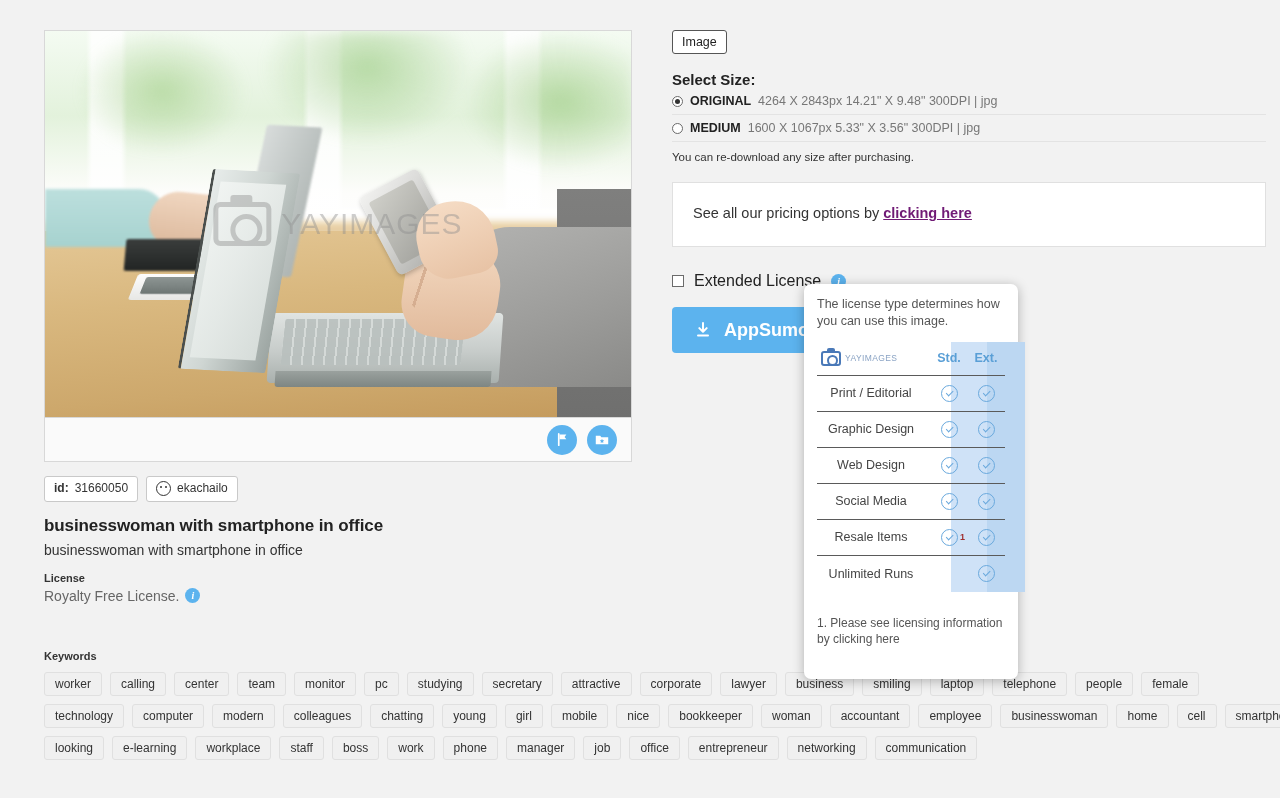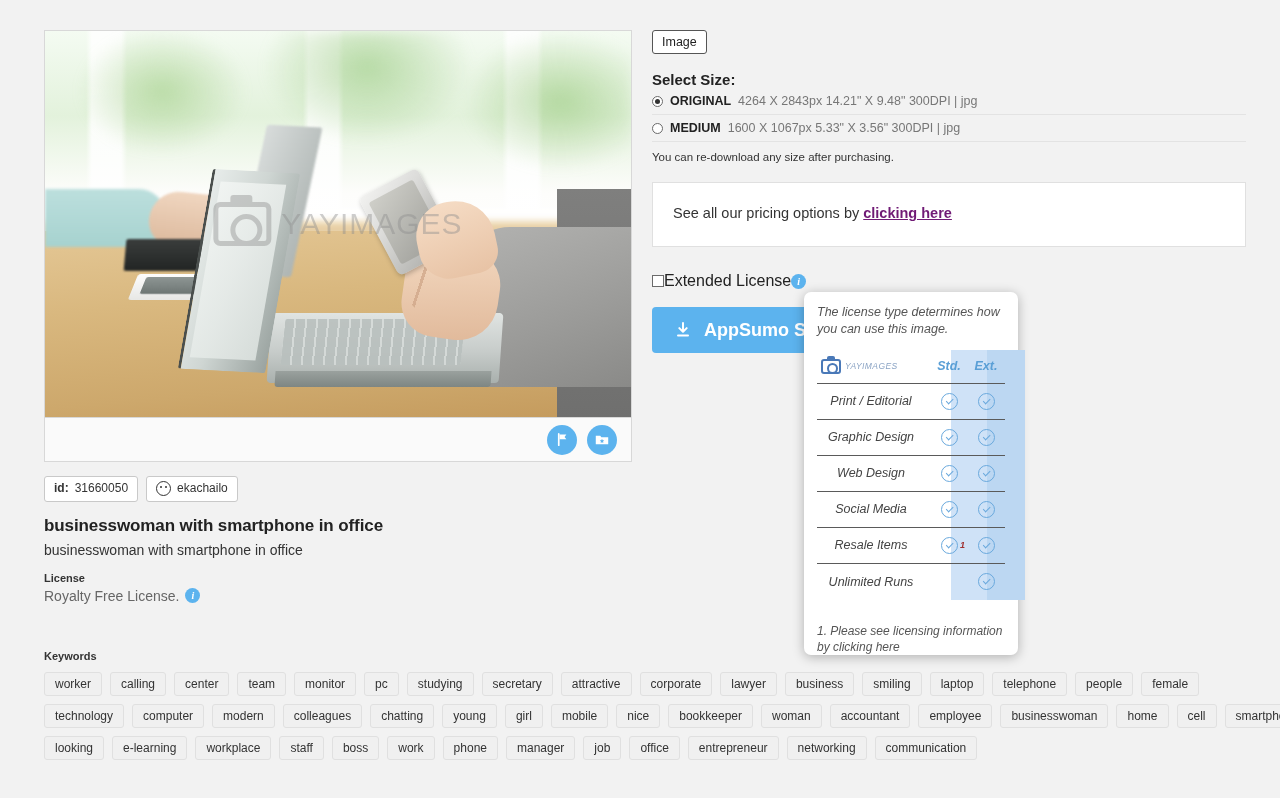--- a/index.html
+++ b/index.html
@@ -220,21 +220,21 @@
   #keywords-section { position:absolute; left:44px; top:650px; width:1200px; }
   .kw-label { font-size:11px; font-weight:bold; color:#333; }
   .kw-rows { margin-top:10px; }
   .kw-row { display:flex; gap:8px; margin-bottom:8px; }
   .kw {
     background:#f0f0f0; border:1px solid #e0e0e0; border-radius:3px;
     padding:4px 10px; font-size:12px; color:#333; white-space:nowrap; cursor:pointer;
   }
 
   
-  #right-col { position:absolute; left:652px; top:30px; width:594px; }
+  #right-col { position:absolute; left:672px; top:30px; width:594px; }
 
   .tab-btn {
     border:1px solid #555; background:#fff; border-radius:3px;
     padding:4px 9px; font-size:12.5px; color:#222; display:inline-block; cursor:pointer;
   }
   .sel-size { font-size:15px; font-weight:bold; color:#222; margin-top:17px; }
   .size-row {
     display:flex; align-items:center; gap:7px; padding:6px 0 6px 0;
     border-bottom:1px solid #e3e3e3; font-size:12.5px; cursor:pointer;
   }
@@ -251,37 +251,37 @@
   .redl-note { font-size:11.5px; color:#333; margin-top:9px; }
 
   .promo {
     margin-top:19px; background:#fff; border:1px solid #e0e0e0;
     padding:18px 20px 20px 20px; line-height:1.75;
   }
   .promo-line { font-size:14.5px; color:#333; }
   .promo-line b { font-weight:bold; color:#111; }
   .promo-link { color:#701a75; text-decoration:underline; font-weight:bold; cursor:pointer;margin-top:12px; }
 
-  .ext-row { display:flex; align-items:center; gap:0; margin-top:25px; }
+  .ext-row { display:flex; align-items:center; gap:10px; margin-top:25px; }
   .cbx { width:12px; height:12px; border:1px solid #6b6b6b; background:#fff; flex:0 0 auto; }
   .ext-label { font-size:16px; color:#222; }
 
   .dl-btn {
     margin-top:17px; background:#5cb3ee; color:#fff; border:none; border-radius:4px;
     height:46px; width:316px; display:flex; align-items:center; gap:12px;
     padding-left:22px; font-size:18px; font-weight:bold; cursor:pointer;
     font-family:"Liberation Sans", sans-serif;
   }
 
   
   #license-tooltip {
-    position:absolute; left:804px; top:292px; width:214px;
+    position:absolute; left:804px; top:284px; width:214px;
     background:#fff; border-radius:7px;
     box-shadow:0 2px 12px rgba(0,0,0,.28);
-    padding:12px 13px 0 13px; z-index:50;font-style:italic;
+    padding:12px 13px 32px 13px; z-index:50;
   }
   .tt-text { font-size:12.5px; color:#555; line-height:1.35; }
   .tt-table { margin-top:12px; width:100%; position:relative; }
   .tt-colbg-std { position:absolute; left:134px; top:0; width:36px; bottom:0; background:#cfe2f7; }
   .tt-colbg-ext { position:absolute; left:170px; top:0; width:38px; bottom:0; background:#bcd7f2; }
   .tt-row { display:flex; align-items:center; position:relative; height:36px; border-bottom:1px solid #5a5a5a; }
   .tt-row.head { border-bottom:1px solid #5a5a5a; height:34px; }
   .tt-row.last { border-bottom:none; }
   .tt-name { flex:1; text-align:center; font-size:12.5px; color:#444; padding-right:6px; }
   .tt-cell { width:36px; display:flex; align-items:center; justify-content:center; position:relative; }

